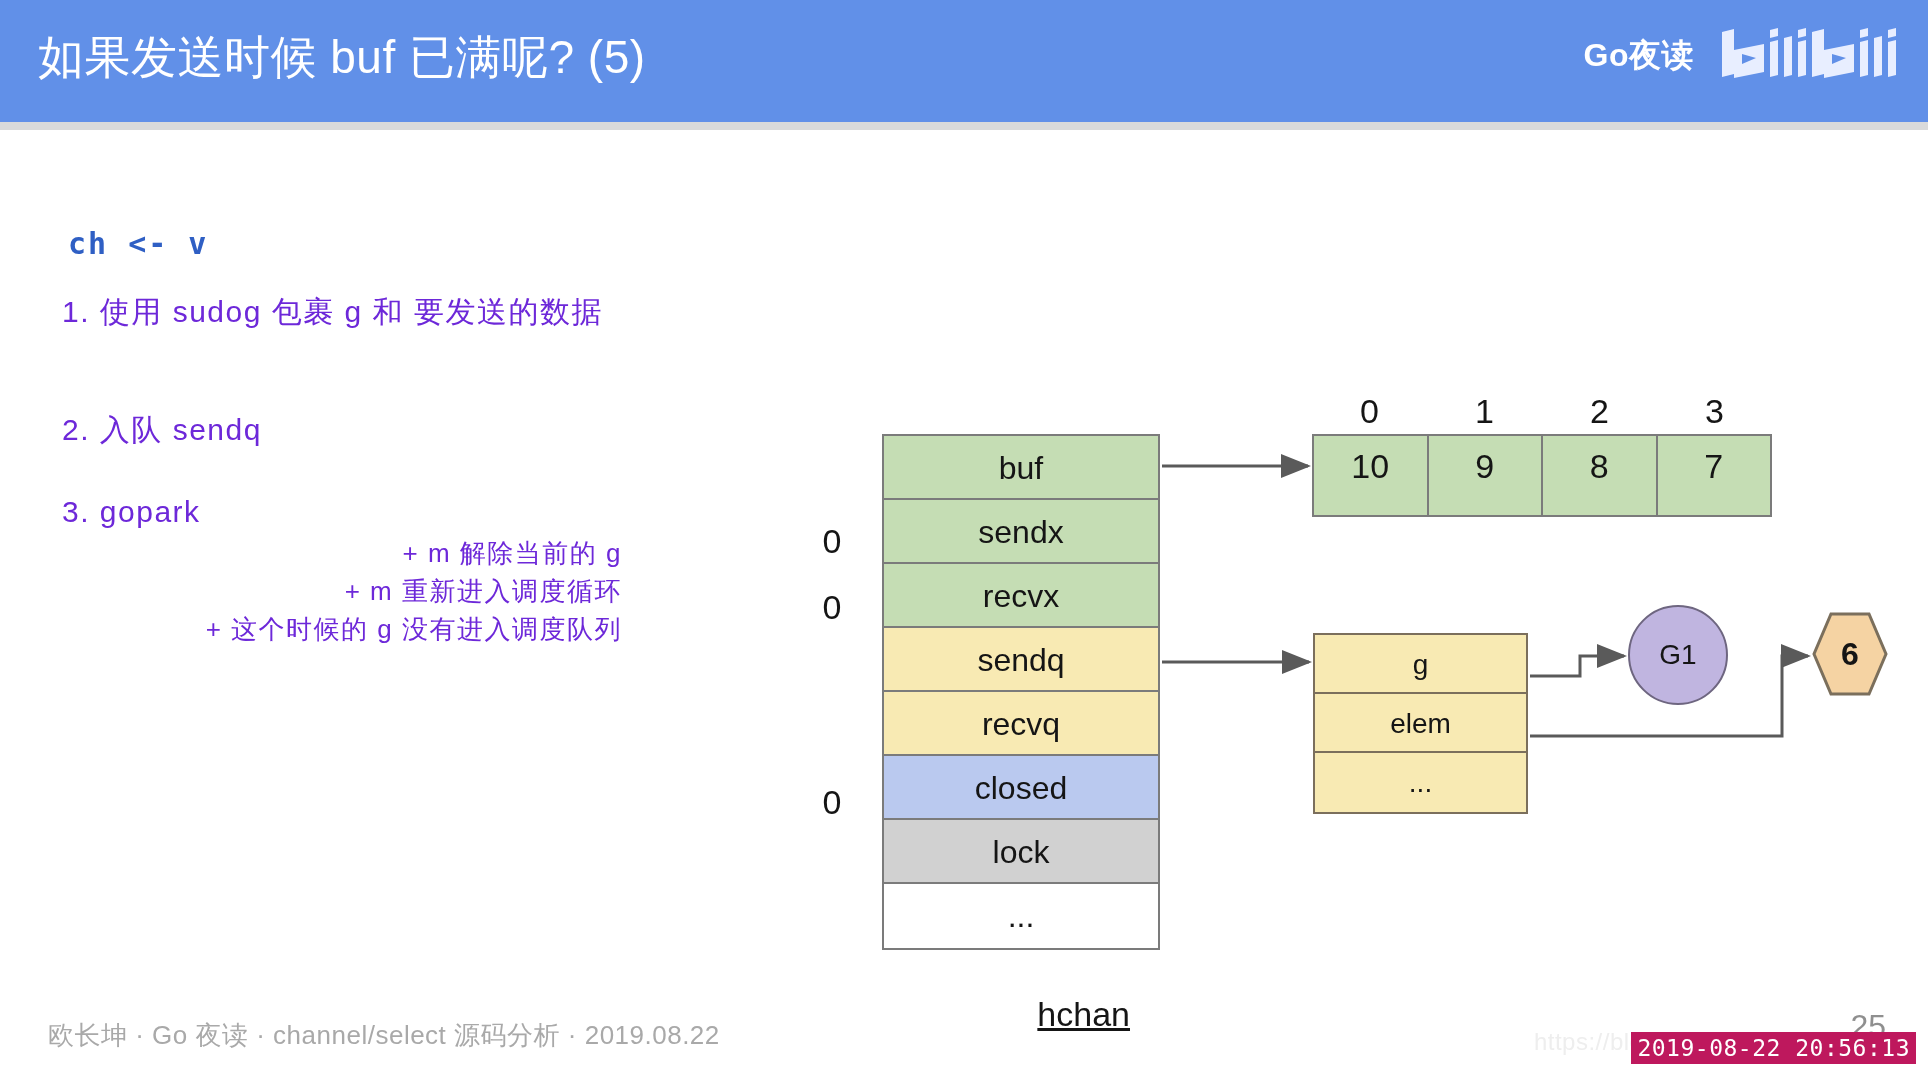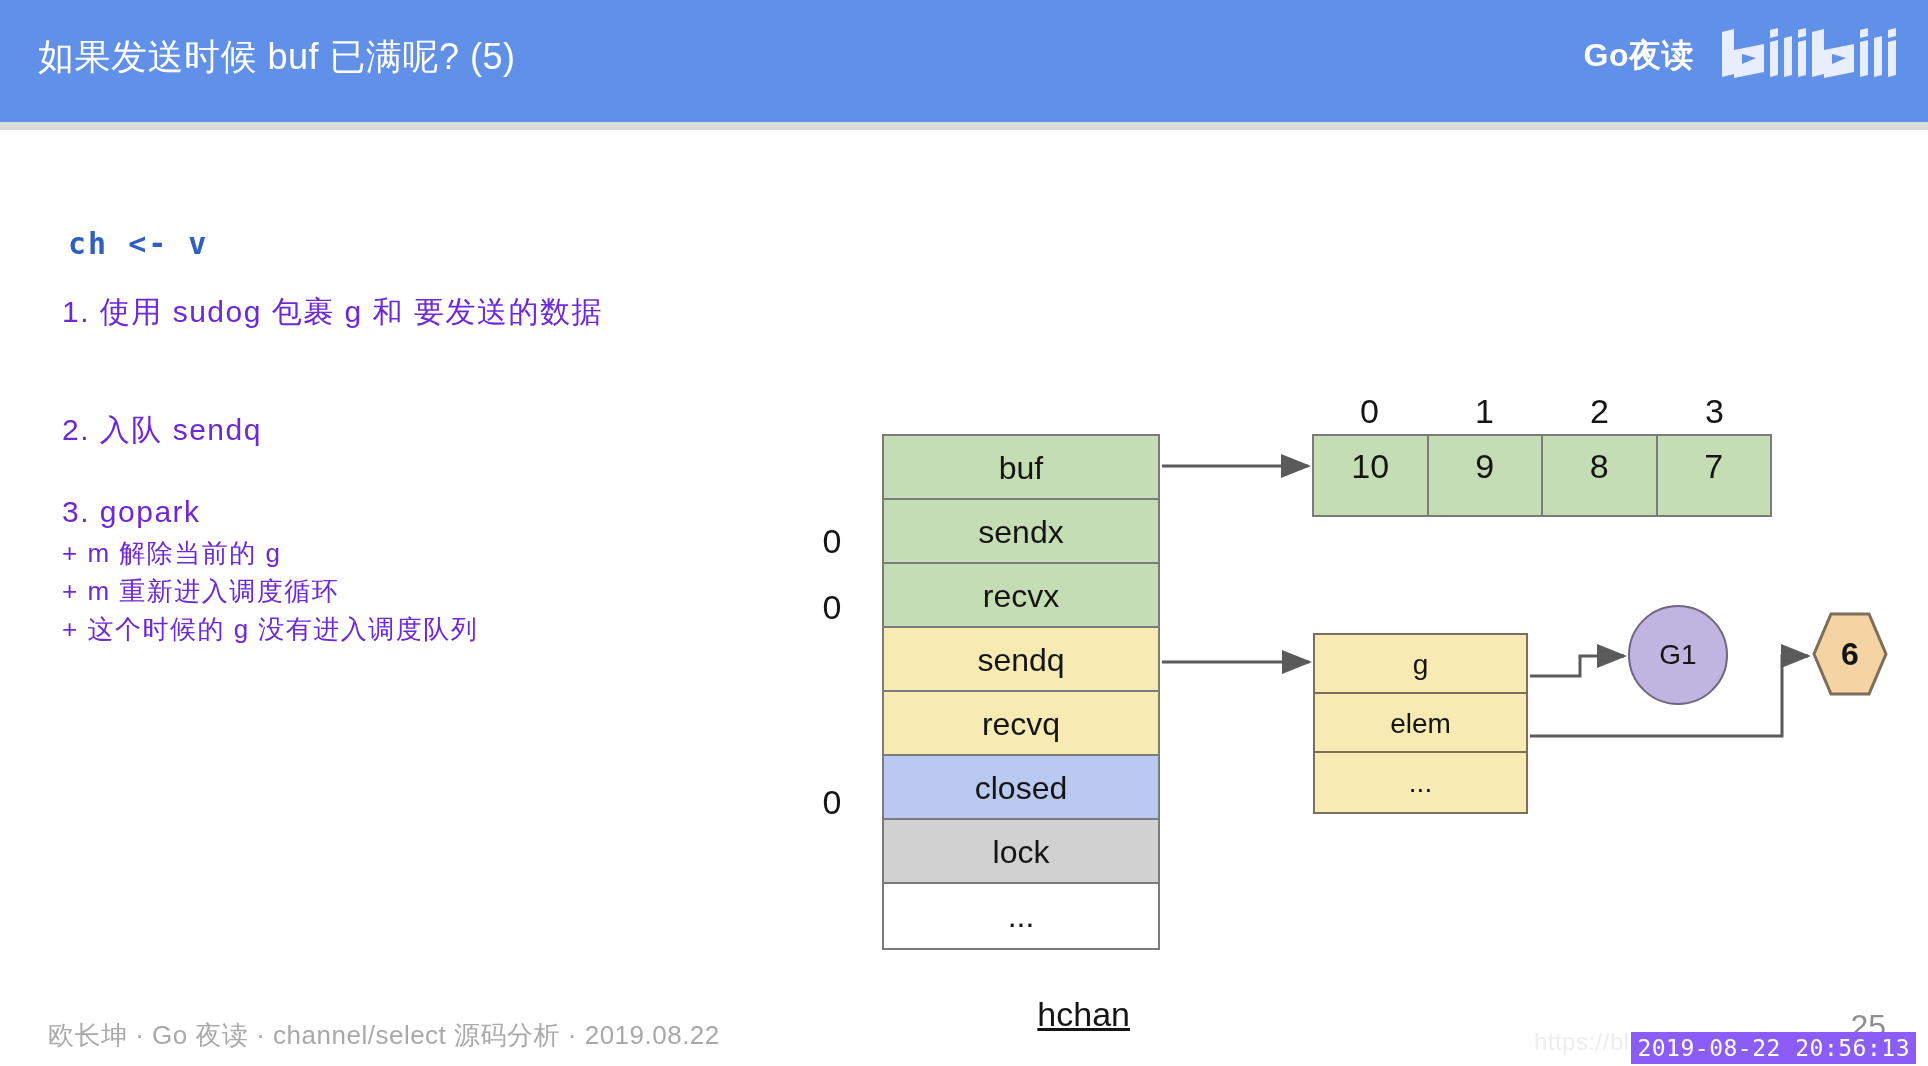--- a/index.html
+++ b/index.html
@@ -28,21 +28,21 @@
     position: absolute;
     left: 0; top: 122px;
     width: 1928px;
     height: 8px;
     background: #d9dadb;
   }
   #slide-title {
     position: absolute;
     left: 38px;
     top: 26px;
-    font-size: 36px;
+    font-size: 46px;
     line-height: 62px;
     color: #ffffff;
     letter-spacing: 0.5px;
     white-space: nowrap;
     font-weight: 400;
   }
   #brand-block {
     position: absolute;
     right: 26px;
     top: 28px;
@@ -81,22 +81,24 @@
     color: #6d28d9;
     font-size: 30px;
     line-height: 44px;
     letter-spacing: 1.5px;
     width: 560px;
   }
   #para-1 { top: 290px; }
   #para-2 { top: 408px; }
   #para-3 { top: 490px; }
   .sub-lines {
+    margin-left: 56px;
     font-size: 26px;
     line-height: 38px;
+    text-align: right;
   }
 
   
   #diagram {
     position: absolute;
     left: 0; top: 0;
     width: 1928px;
     height: 1066px;
     pointer-events: none;
   }
@@ -265,21 +267,21 @@
     top: 1028px;
     font-size: 24px;
     color: #eeeeee;
     letter-spacing: 0.5px;
     white-space: nowrap;
   }
   #timestamp-overlay {
     position: absolute;
     right: 12px;
     bottom: 2px;
-    background: #8b5cf6;
+    background: #be185d;
     color: #ffffff;
     font-family: "DejaVu Sans Mono", "Liberation Mono", monospace;
     font-size: 23px;
     line-height: 28px;
     padding: 2px 6px;
     letter-spacing: 0.5px;
     white-space: nowrap;
   }
 </style>
 </head>

